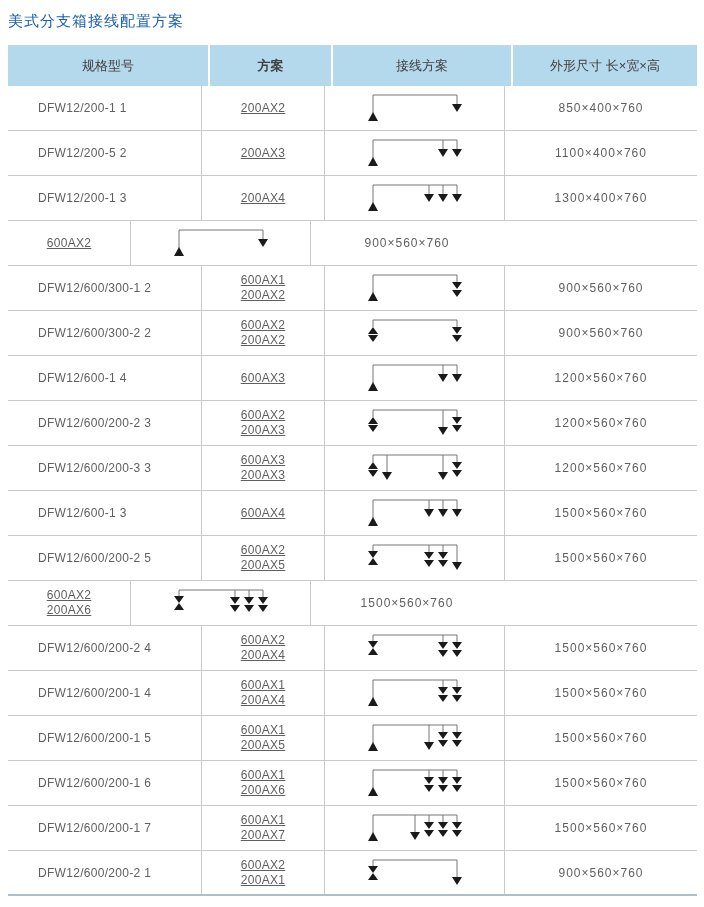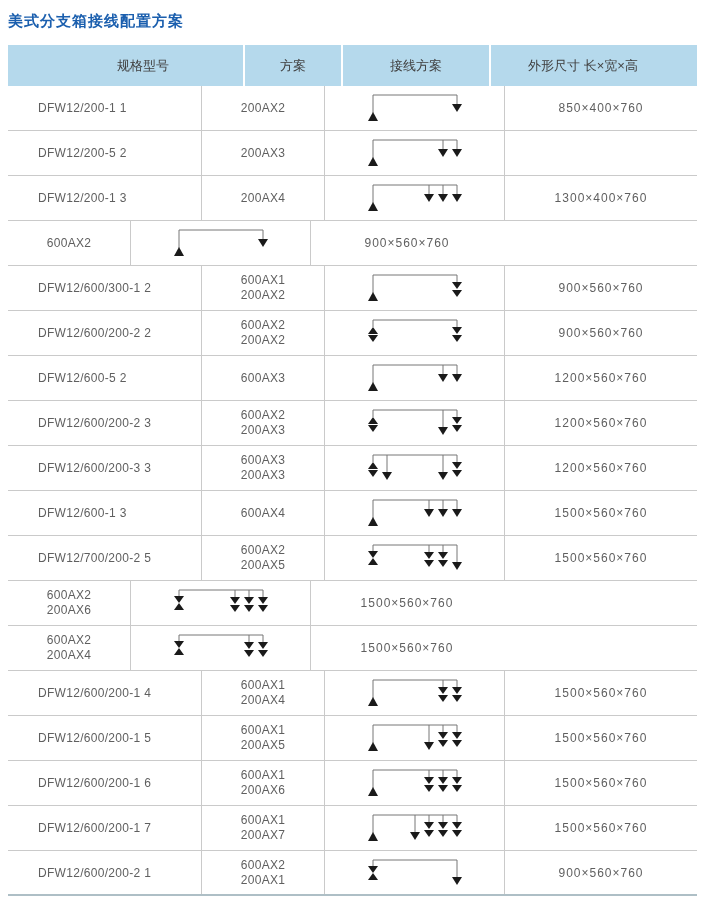--- a/index.html
+++ b/index.html
@@ -14,47 +14,47 @@
   }
   *{box-sizing:border-box;}
   html,body{margin:0;padding:0;}
   body{
     width:704px;height:907px;background:#ffffff;
     font-family:"Liberation Sans","DejaVu Sans",sans-serif;
     overflow:hidden;
   }
   .page{padding:12px 7px 0 8px;}
   .title{
-    font-size:15px;font-weight:bold;color:var(--title);
+    font-size:15px;font-weight:normal;color:var(--title);
     margin:0 0 14px 0;letter-spacing:1px;
   }
   .table{width:689px;}
   .thead{display:flex;height:41px;background:var(--header-bg);}
   .th{
     display:flex;align-items:center;justify-content:center;
     font-size:13px;color:var(--header-text);
   }
   .th:not(:last-child){border-right:2px solid #ffffff;}
-  .th.c1{width:202px;margin-left:35px;}
-  .th.c2{width:98px;}
-  .th.c3{width:148px;}
+  .th.c1{width:202px;}
+  .th.c2{width:123px;font-weight:bold;}
+  .th.c3{width:180px;}
   .th.c4{width:184px;}
   .row{display:flex;height:45px;border-bottom:1px solid var(--grid);}
   .row:last-child{border-bottom:2px solid var(--bottom);justify-content:center;}
   .cell{
     display:flex;align-items:center;justify-content:center;
     font-size:12px;color:var(--text);
   }
   .col-model{
     width:194px;justify-content:flex-start;padding-left:30px;
     border-right:1px solid var(--grid);letter-spacing:0.3px;
   }
   .col-scheme{
     width:123px;flex-direction:column;line-height:15px;
-    border-right:1px solid var(--grid);letter-spacing:0.3px;
+    border-right:1px solid var(--grid);letter-spacing:0.3px;text-decoration:underline;
   }
   .col-diagram{width:180px;border-right:1px solid var(--grid);}
   .col-dims{width:192px;letter-spacing:1px;}
 </style>
 </head>
 <body>
 
 <div class="page">
   <h1 class="title">美式分支箱接线配置方案</h1>
 
@@ -101,20 +101,21 @@
               <g>
                 <line x1="88" y1="7" x2="88" y2="16" stroke="#777777" stroke-width="1"></line>
                 <polygon points="83,16 93,16 88,24" fill="#1a1a1a"></polygon>
               </g>
               <g>
                 <line x1="102" y1="7" x2="102" y2="16" stroke="#777777" stroke-width="1"></line>
                 <polygon points="97,16 107,16 102,24" fill="#1a1a1a"></polygon>
               </g>
             </svg>
           </div>
+          <div class="cell col-dims">1100×400×760</div>
         </div>
         <div class="row">
           <div class="cell col-model">DFW12/200-1 3</div>
           <div class="cell col-scheme">
             <div>200AX4</div>
           </div>
           <div class="cell col-diagram">
             <svg width="120" height="40" viewBox="0 0 120 40">
               <line x1="18" y1="7" x2="102" y2="7" stroke="#777777" stroke-width="1"></line>
               <g>
@@ -172,21 +173,21 @@
               <g>
                 <line x1="102" y1="7" x2="102" y2="14" stroke="#777777" stroke-width="1"></line>
                 <polygon points="97,14 107,14 102,21" fill="#1a1a1a"></polygon>
                 <polygon points="97,22 107,22 102,29" fill="#1a1a1a"></polygon>
               </g>
             </svg>
           </div>
           <div class="cell col-dims">900×560×760</div>
         </div>
         <div class="row">
-          <div class="cell col-model">DFW12/600/200-2 2</div>
+          <div class="cell col-model">DFW12/600/300-2 2</div>
           <div class="cell col-scheme">
             <div>600AX2</div>
             <div>200AX2</div>
           </div>
           <div class="cell col-diagram">
             <svg width="120" height="40" viewBox="0 0 120 40">
               <line x1="18" y1="7" x2="102" y2="7" stroke="#777777" stroke-width="1"></line>
               <g>
                 <line x1="18" y1="7" x2="18" y2="14" stroke="#777777" stroke-width="1"></line>
                 <polygon points="18,14 13,21 23,21" fill="#1a1a1a"></polygon>
@@ -195,21 +196,21 @@
               <g>
                 <line x1="102" y1="7" x2="102" y2="14" stroke="#777777" stroke-width="1"></line>
                 <polygon points="97,14 107,14 102,21" fill="#1a1a1a"></polygon>
                 <polygon points="97,22 107,22 102,29" fill="#1a1a1a"></polygon>
               </g>
             </svg>
           </div>
           <div class="cell col-dims">900×560×760</div>
         </div>
         <div class="row">
-          <div class="cell col-model">DFW12/600-5 2</div>
+          <div class="cell col-model">DFW12/600-1 4</div>
           <div class="cell col-scheme">
             <div>600AX3</div>
           </div>
           <div class="cell col-diagram">
             <svg width="120" height="40" viewBox="0 0 120 40">
               <line x1="18" y1="7" x2="102" y2="7" stroke="#777777" stroke-width="1"></line>
               <g>
                 <line x1="18" y1="7" x2="18" y2="25" stroke="#777777" stroke-width="1"></line>
                 <polygon points="18,24 13,33 23,33" fill="#1a1a1a"></polygon>
               </g>
@@ -305,21 +306,21 @@
               </g>
               <g>
                 <line x1="102" y1="7" x2="102" y2="16" stroke="#777777" stroke-width="1"></line>
                 <polygon points="97,16 107,16 102,24" fill="#1a1a1a"></polygon>
               </g>
             </svg>
           </div>
           <div class="cell col-dims">1500×560×760</div>
         </div>
         <div class="row">
-          <div class="cell col-model">DFW12/700/200-2 5</div>
+          <div class="cell col-model">DFW12/600/200-2 5</div>
           <div class="cell col-scheme">
             <div>600AX2</div>
             <div>200AX5</div>
           </div>
           <div class="cell col-diagram">
             <svg width="120" height="40" viewBox="0 0 120 40">
               <line x1="18" y1="7" x2="102" y2="7" stroke="#777777" stroke-width="1"></line>
               <g>
                 <line x1="18" y1="7" x2="18" y2="13" stroke="#777777" stroke-width="1"></line>
                 <polygon points="13,13 23,13 18,20" fill="#1a1a1a"></polygon>
@@ -369,20 +370,21 @@
               <g>
                 <line x1="102" y1="7" x2="102" y2="14" stroke="#777777" stroke-width="1"></line>
                 <polygon points="97,14 107,14 102,21" fill="#1a1a1a"></polygon>
                 <polygon points="97,22 107,22 102,29" fill="#1a1a1a"></polygon>
               </g>
             </svg>
           </div>
           <div class="cell col-dims">1500×560×760</div>
         </div>
         <div class="row">
+          <div class="cell col-model">DFW12/600/200-2 4</div>
           <div class="cell col-scheme">
             <div>600AX2</div>
             <div>200AX4</div>
           </div>
           <div class="cell col-diagram">
             <svg width="120" height="40" viewBox="0 0 120 40">
               <line x1="18" y1="7" x2="102" y2="7" stroke="#777777" stroke-width="1"></line>
               <g>
                 <line x1="18" y1="7" x2="18" y2="13" stroke="#777777" stroke-width="1"></line>
                 <polygon points="13,13 23,13 18,20" fill="#1a1a1a"></polygon>

